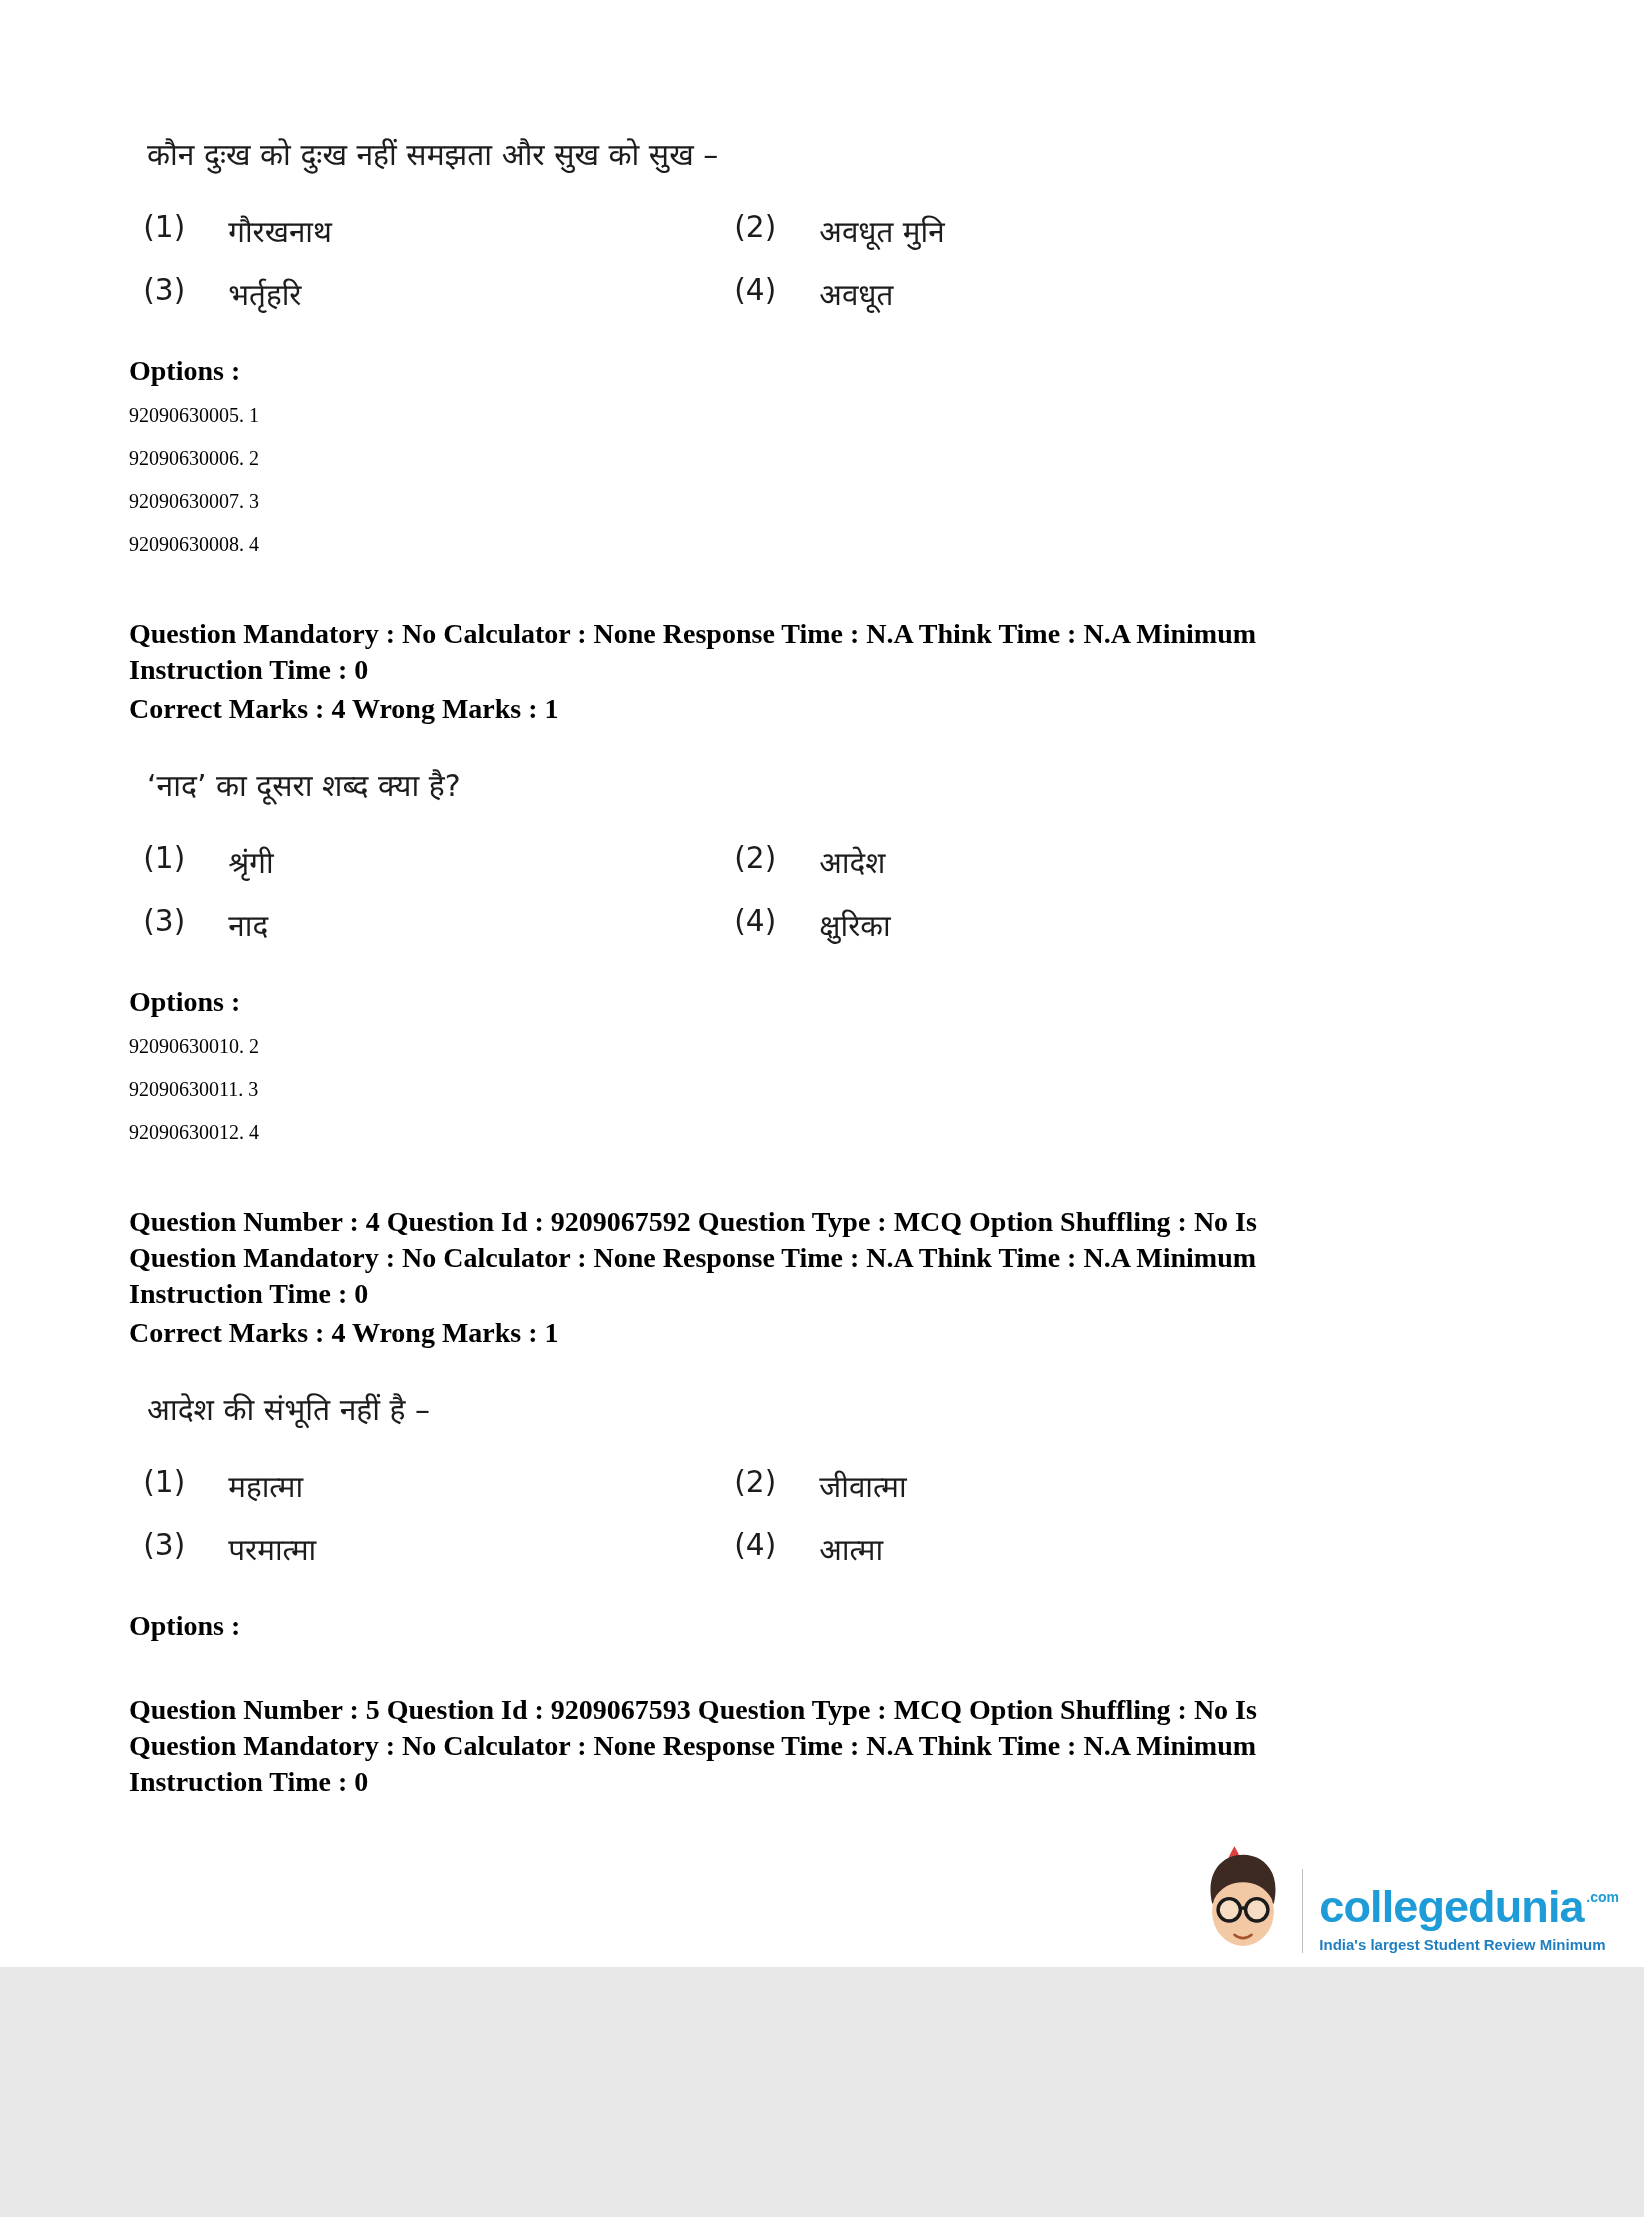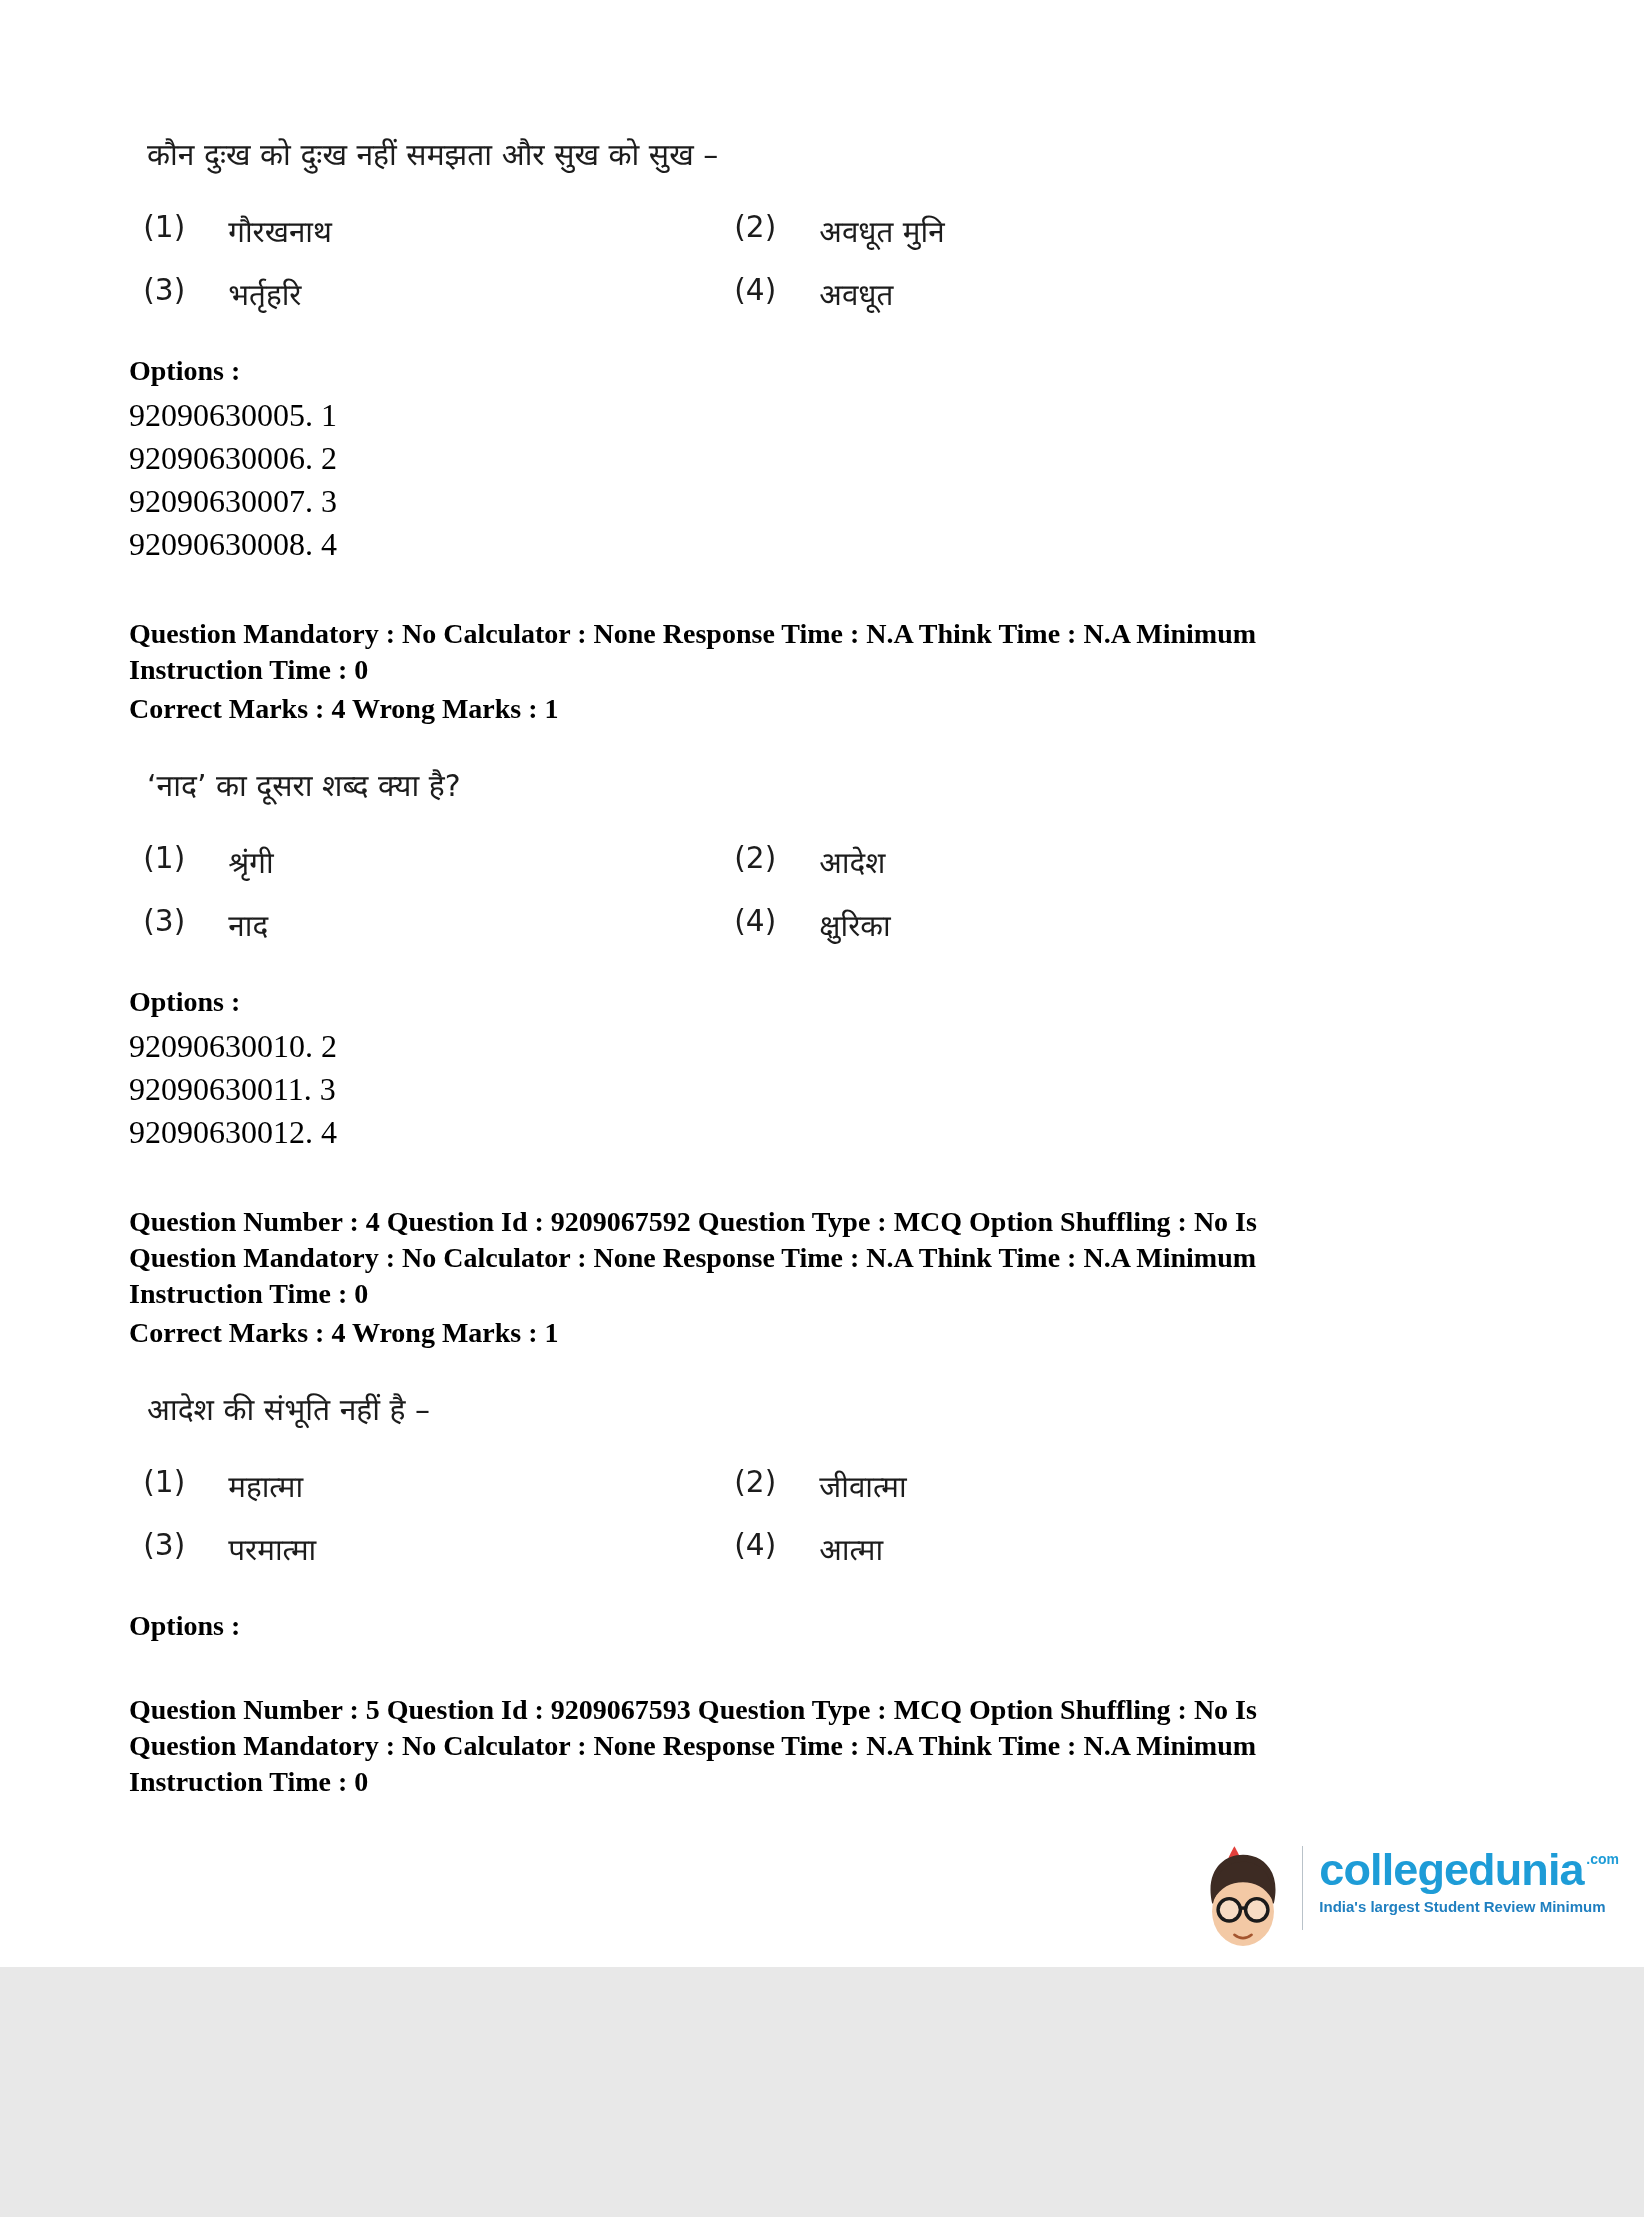--- a/index.html
+++ b/index.html
@@ -34,42 +34,42 @@
   }
   .cnum { white-space: nowrap; }
   .clabel { white-space: nowrap; }
   .opt-heading {
     font-weight: bold;
     font-size: 28px;
     margin-top: 41px;
   }
   .opt-ids { margin-top: 7.2px; }
   .opt-id {
-    font-size: 32px;
+    font-size: 20px;
     line-height: 43px;
   }
   .meta {
     font-weight: bold;
     font-size: 28px;
     line-height: 36px;
     margin-top: 50px;
     max-width: 1343px;
   }
   .marks {
     font-weight: bold;
     font-size: 28px;
     margin-top: 5.4px;
   }
   
   .footer {
     position: absolute;
     right: 25px;
     bottom: 14.3px;
     display: flex;
-    align-items: flex-start;
+    align-items: flex-end;
     gap: 16px;
   }
   .mascot { width: 86px; height: 107px; display: block; }
   .brand-divider {
     width: 1.8px;
     height: 84px;
     background: #b9c2c9;
   }
   .brand-text { display: flex; flex-direction: column; }
   .brand-line { display: flex; align-items: flex-start; }

